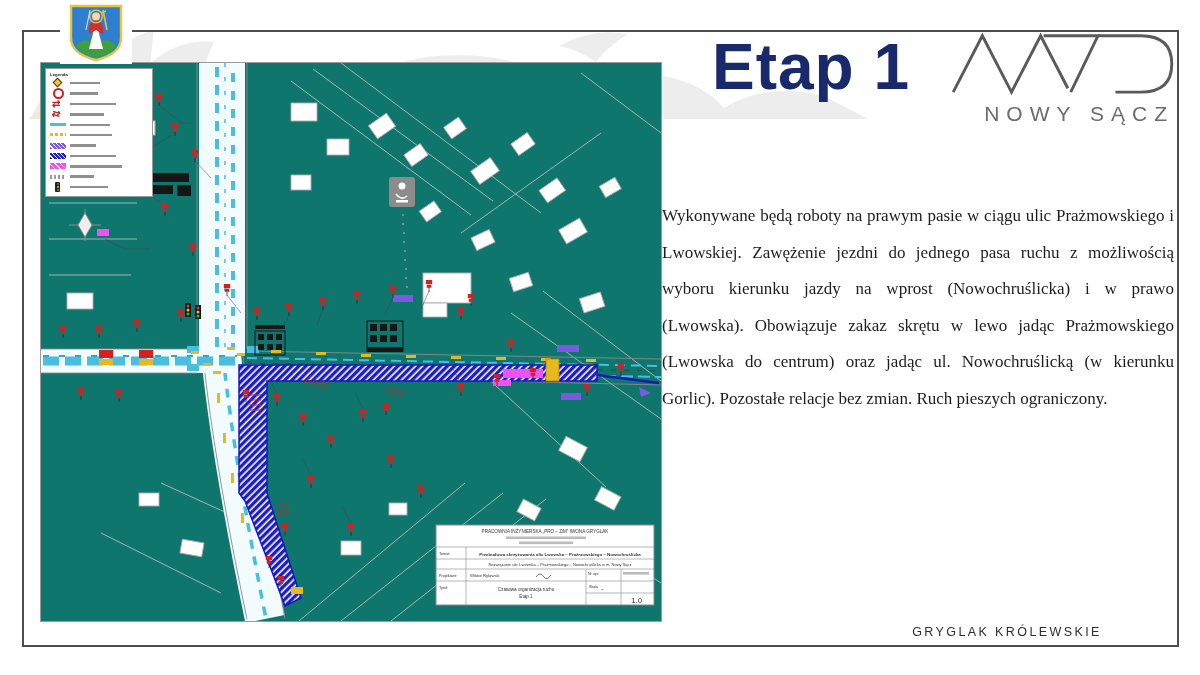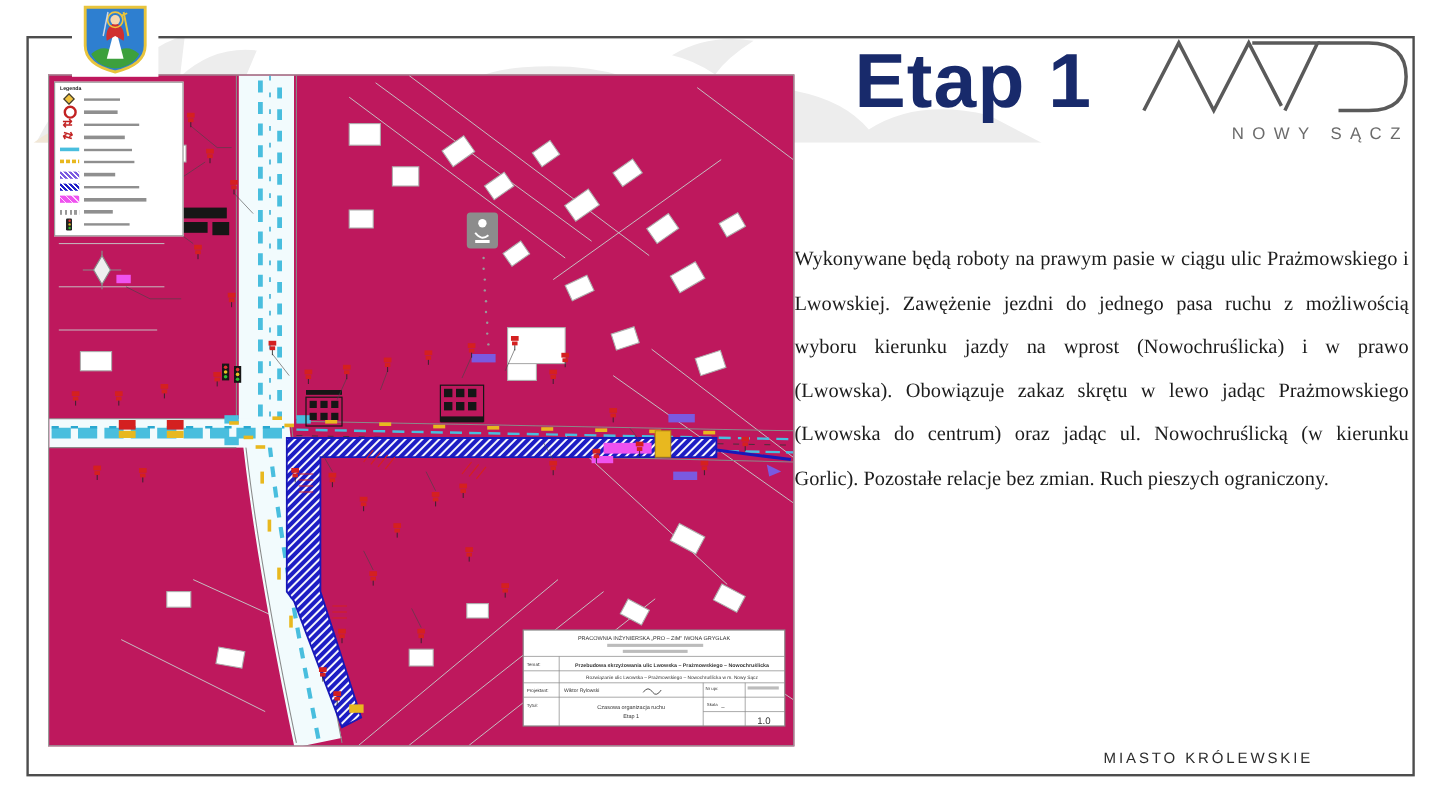--- a/index.html
+++ b/index.html
@@ -9,21 +9,21 @@
   
   #watermark{left:0;top:556;width:940px;height:119px;z-index:0}
 
   
   #frame{left:22px;top:30px;width:1153px;height:613px;border:2px solid #4d4d4d;z-index:1;background:transparent}
 
   
   #crest{left:60px;top:2px;width:72px;height:62px;background:#fff;z-index:3;display:flex;align-items:center;justify-content:center}
 
   
-  #map-panel{left:40px;top:62px;width:620px;height:558px;background:#be185d;border:1px solid #9a9a9a;z-index:2}
+  #map-panel{left:40px;top:62px;width:620px;height:558px;background:#0f766e;border:1px solid #9a9a9a;z-index:2}
   #map-panel svg{display:block}
 
   
   #legend{position:absolute;left:4px;top:5px;width:99px;background:#fff;border:1px solid #999;
           padding:3px 3px 4px 4px;z-index:4}
   #legend .ltitle{font-size:7px;transform:scale(.62);transform-origin:left top;color:#222;font-weight:bold;height:6px}
   .lrow{display:flex;align-items:center;gap:4px;height:10.4px}
   .lbar{height:2.5px;background:#8f8f8f;flex:none}
   .sym{width:16px;height:10px;position:relative;flex:none}
   .sym::before{content:"";position:absolute}
@@ -37,21 +37,21 @@
   .blue-bar::before{left:0;top:2px;width:16px;height:6px;background:repeating-linear-gradient(45deg,#2020c8 0 2px,#fff 2px 3px)}
   .magenta-bar::before{left:0;top:2px;width:16px;height:6px;background:repeating-linear-gradient(45deg,#ef52ef 0 3px,#ffd9ff 3px 4px)}
   .gray-dash::before{left:0;top:3px;width:16px;height:4px;background:repeating-linear-gradient(90deg,#999 0 2px,#fff 2px 4px)}
   .signal::before{left:5px;top:0;width:5px;height:10px;background:#222;border-radius:1px}
   .signal::after{content:"";position:absolute;left:6.5px;top:1.2px;width:2px;height:2px;border-radius:50%;
                  background:#e23333;box-shadow:0 3px 0 #e8c022,0 6px 0 #33bb33}
 
   
   #page-title{left:712px;top:30px;z-index:2;font-size:64px;font-weight:bold;color:#182a6b;letter-spacing:1px}
   #mzd{left:948px;top:28px;width:228px;z-index:2;text-align:right}
-  #mzd .sub{font-size:14px;letter-spacing:7px;color:#6b6b6b;margin-top:2px;padding-right:2px;white-space:nowrap}
+  #mzd .sub{font-size:21px;letter-spacing:7px;color:#6b6b6b;margin-top:2px;padding-right:2px;white-space:nowrap}
   #body-text{left:662px;top:198px;width:512px;z-index:2;font-family:Liberation Serif, serif;
              font-size:17px;line-height:36.5px;color:#1c1c1c;text-align:justify}
 
   
   #footer{left:874px;top:618px;width:266px;z-index:3;background:#fff;text-align:center;padding:4px 0 2px}
   #footer .f1{font-size:13.5px;letter-spacing:1.2px;color:#2d2d2d}
   #footer .f2{font-size:12.5px;letter-spacing:2.4px;color:#2d2d2d;margin-top:3px}
 
   svg text{font-family:"Liberation Sans",sans-serif;fill:#333}
 </style>
@@ -434,14 +434,14 @@
       <path d="M96,8 H152 L124,66"></path>
       <path d="M152,8 H196 Q228,8 228,37 Q228,66 196,66 H170"></path>
     </g>
   </svg>
   <div class="sub">NOWY SĄCZ</div>
 </div>
 
 <p id="body-text" class="abs" style="margin:0">Wykonywane będą roboty na prawym pasie w ciągu ulic Prażmowskiego i Lwowskiej. Zawężenie jezdni do jednego pasa ruchu z możliwością wyboru kierunku jazdy na wprost (Nowochruślicka) i w prawo (Lwowska). Obowiązuje zakaz skrętu w lewo jadąc Prażmowskiego (Lwowska do centrum) oraz jadąc ul. Nowochruślicką (w kierunku Gorlic). Pozostałe relacje bez zmian. Ruch pieszych ograniczony.</p>
 
 <div id="footer" class="abs">
-  <div class="f2">MIASTO KRÓLEWSKIE</div>
+  <div class="f2">GRYGLAK KRÓLEWSKIE</div>
 </div>
 
 </body></html>

